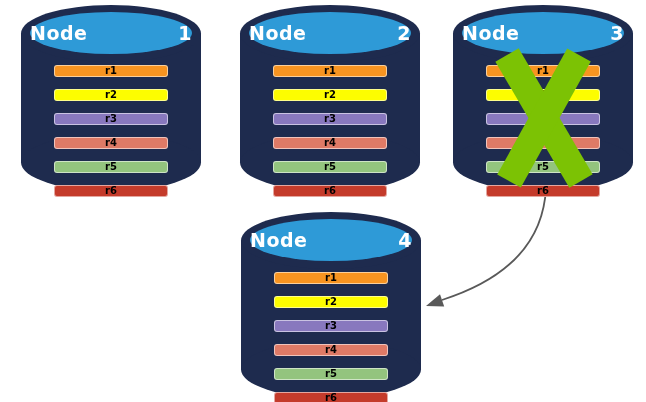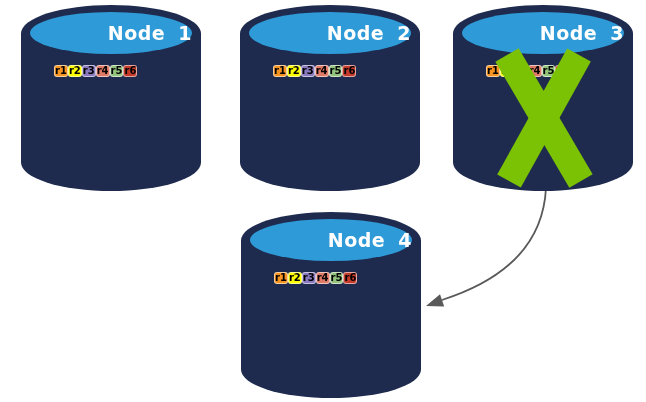--- a/index.html
+++ b/index.html
@@ -22,27 +22,27 @@
     position:absolute; left:0; bottom:0; width:180px; height:57px;
     border-radius:50%; background:var(--cylinder-body,#1E2B4E); z-index:1;
   }
   .cyl-cap {
     position:absolute; left:0; top:0; width:180px; height:57px;
     border-radius:50%; background:var(--cylinder-body,#1E2B4E); z-index:3;
   }
   .cyl-cap-inner {
     position:absolute; left:9px; right:9px; top:7px; bottom:8px;
     border-radius:50%; background:var(--cylinder-cap,#2E9AD7);
-    display:flex; align-items:center; justify-content:flex-end; gap:13px;
+    display:flex; align-items:center; justify-content:space-between; gap:13px;
     color:var(--cap-text,#fff); font-weight:bold; font-size:19px;
     letter-spacing:0.5px;
   }
   .rows {
     position:absolute; left:33px; top:60px; width:114px; z-index:4;
-    display:flex; flex-direction:row; gap:0;
+    display:flex; flex-direction:column; gap:12px;
   }
   .row {
     height:12px; box-sizing:border-box; border-radius:3px;
     border:1px solid rgba(255,255,255,0.55);
     color:var(--row-text,#000); font-weight:bold; font-size:10px;
     line-height:10px; text-align:center;
   }
   .cross-svg {
     position:absolute; left:38px; top:40px; width:112px; height:146px; z-index:6;
   }

